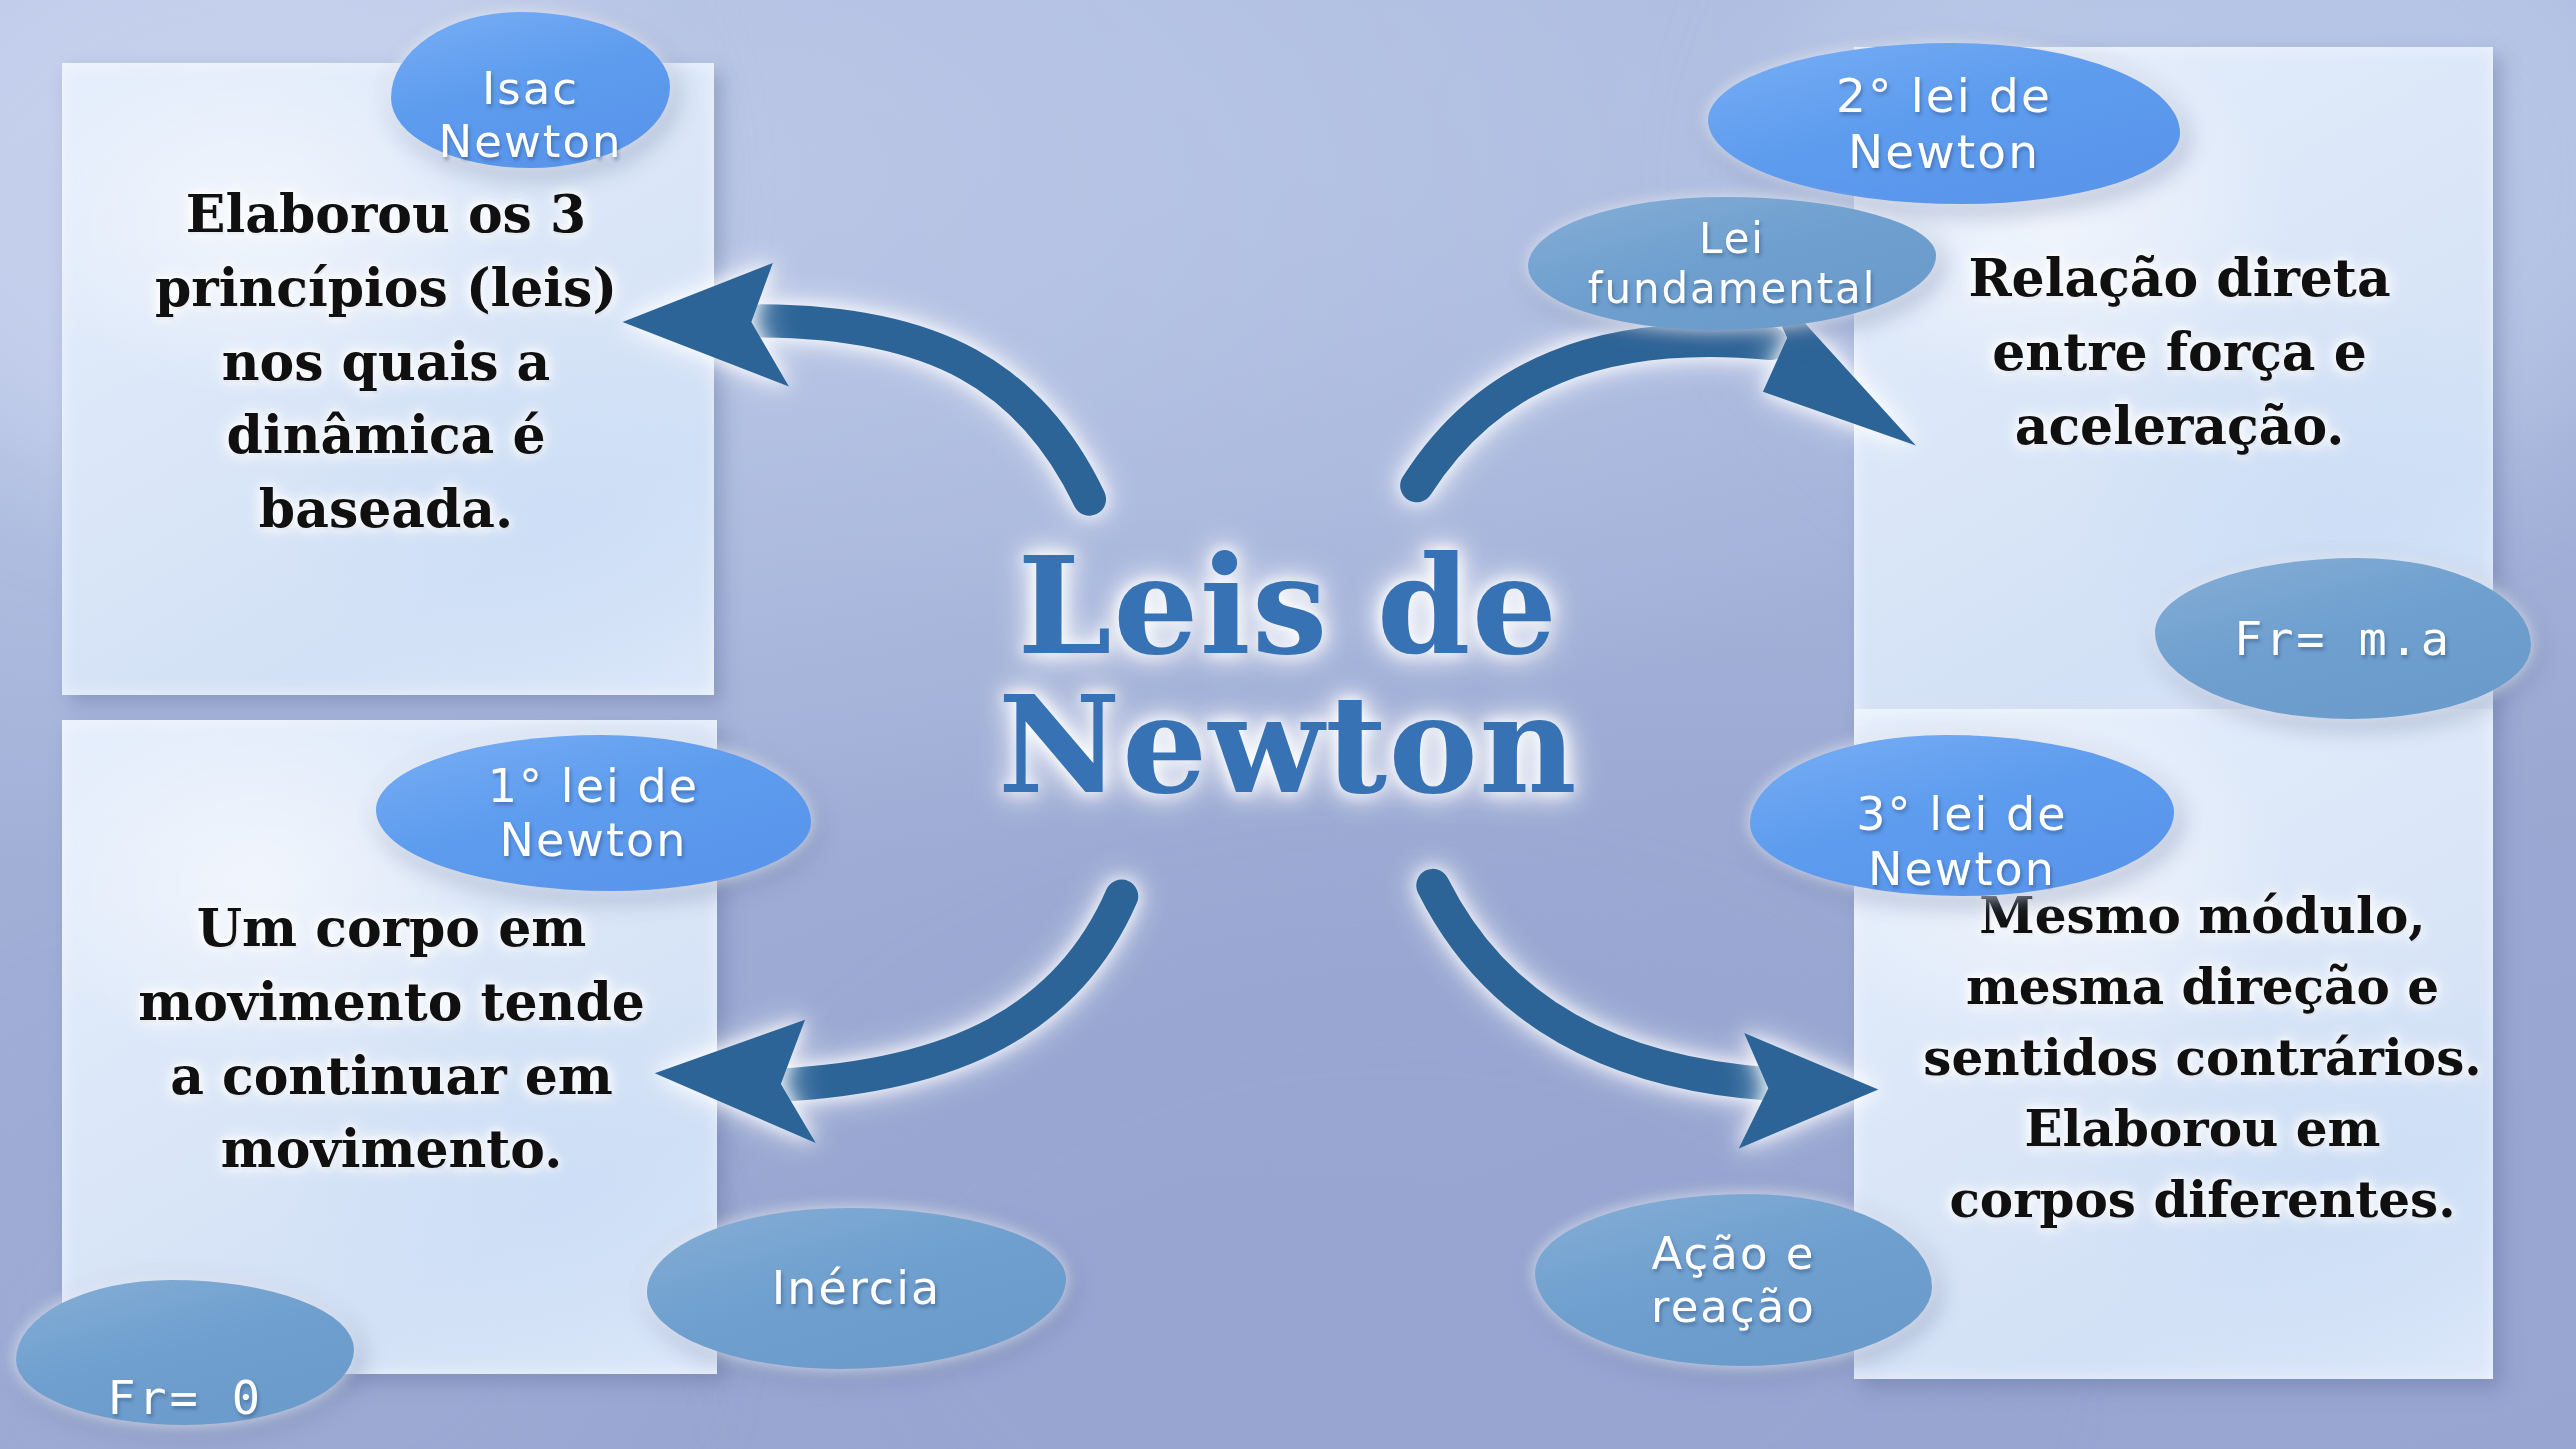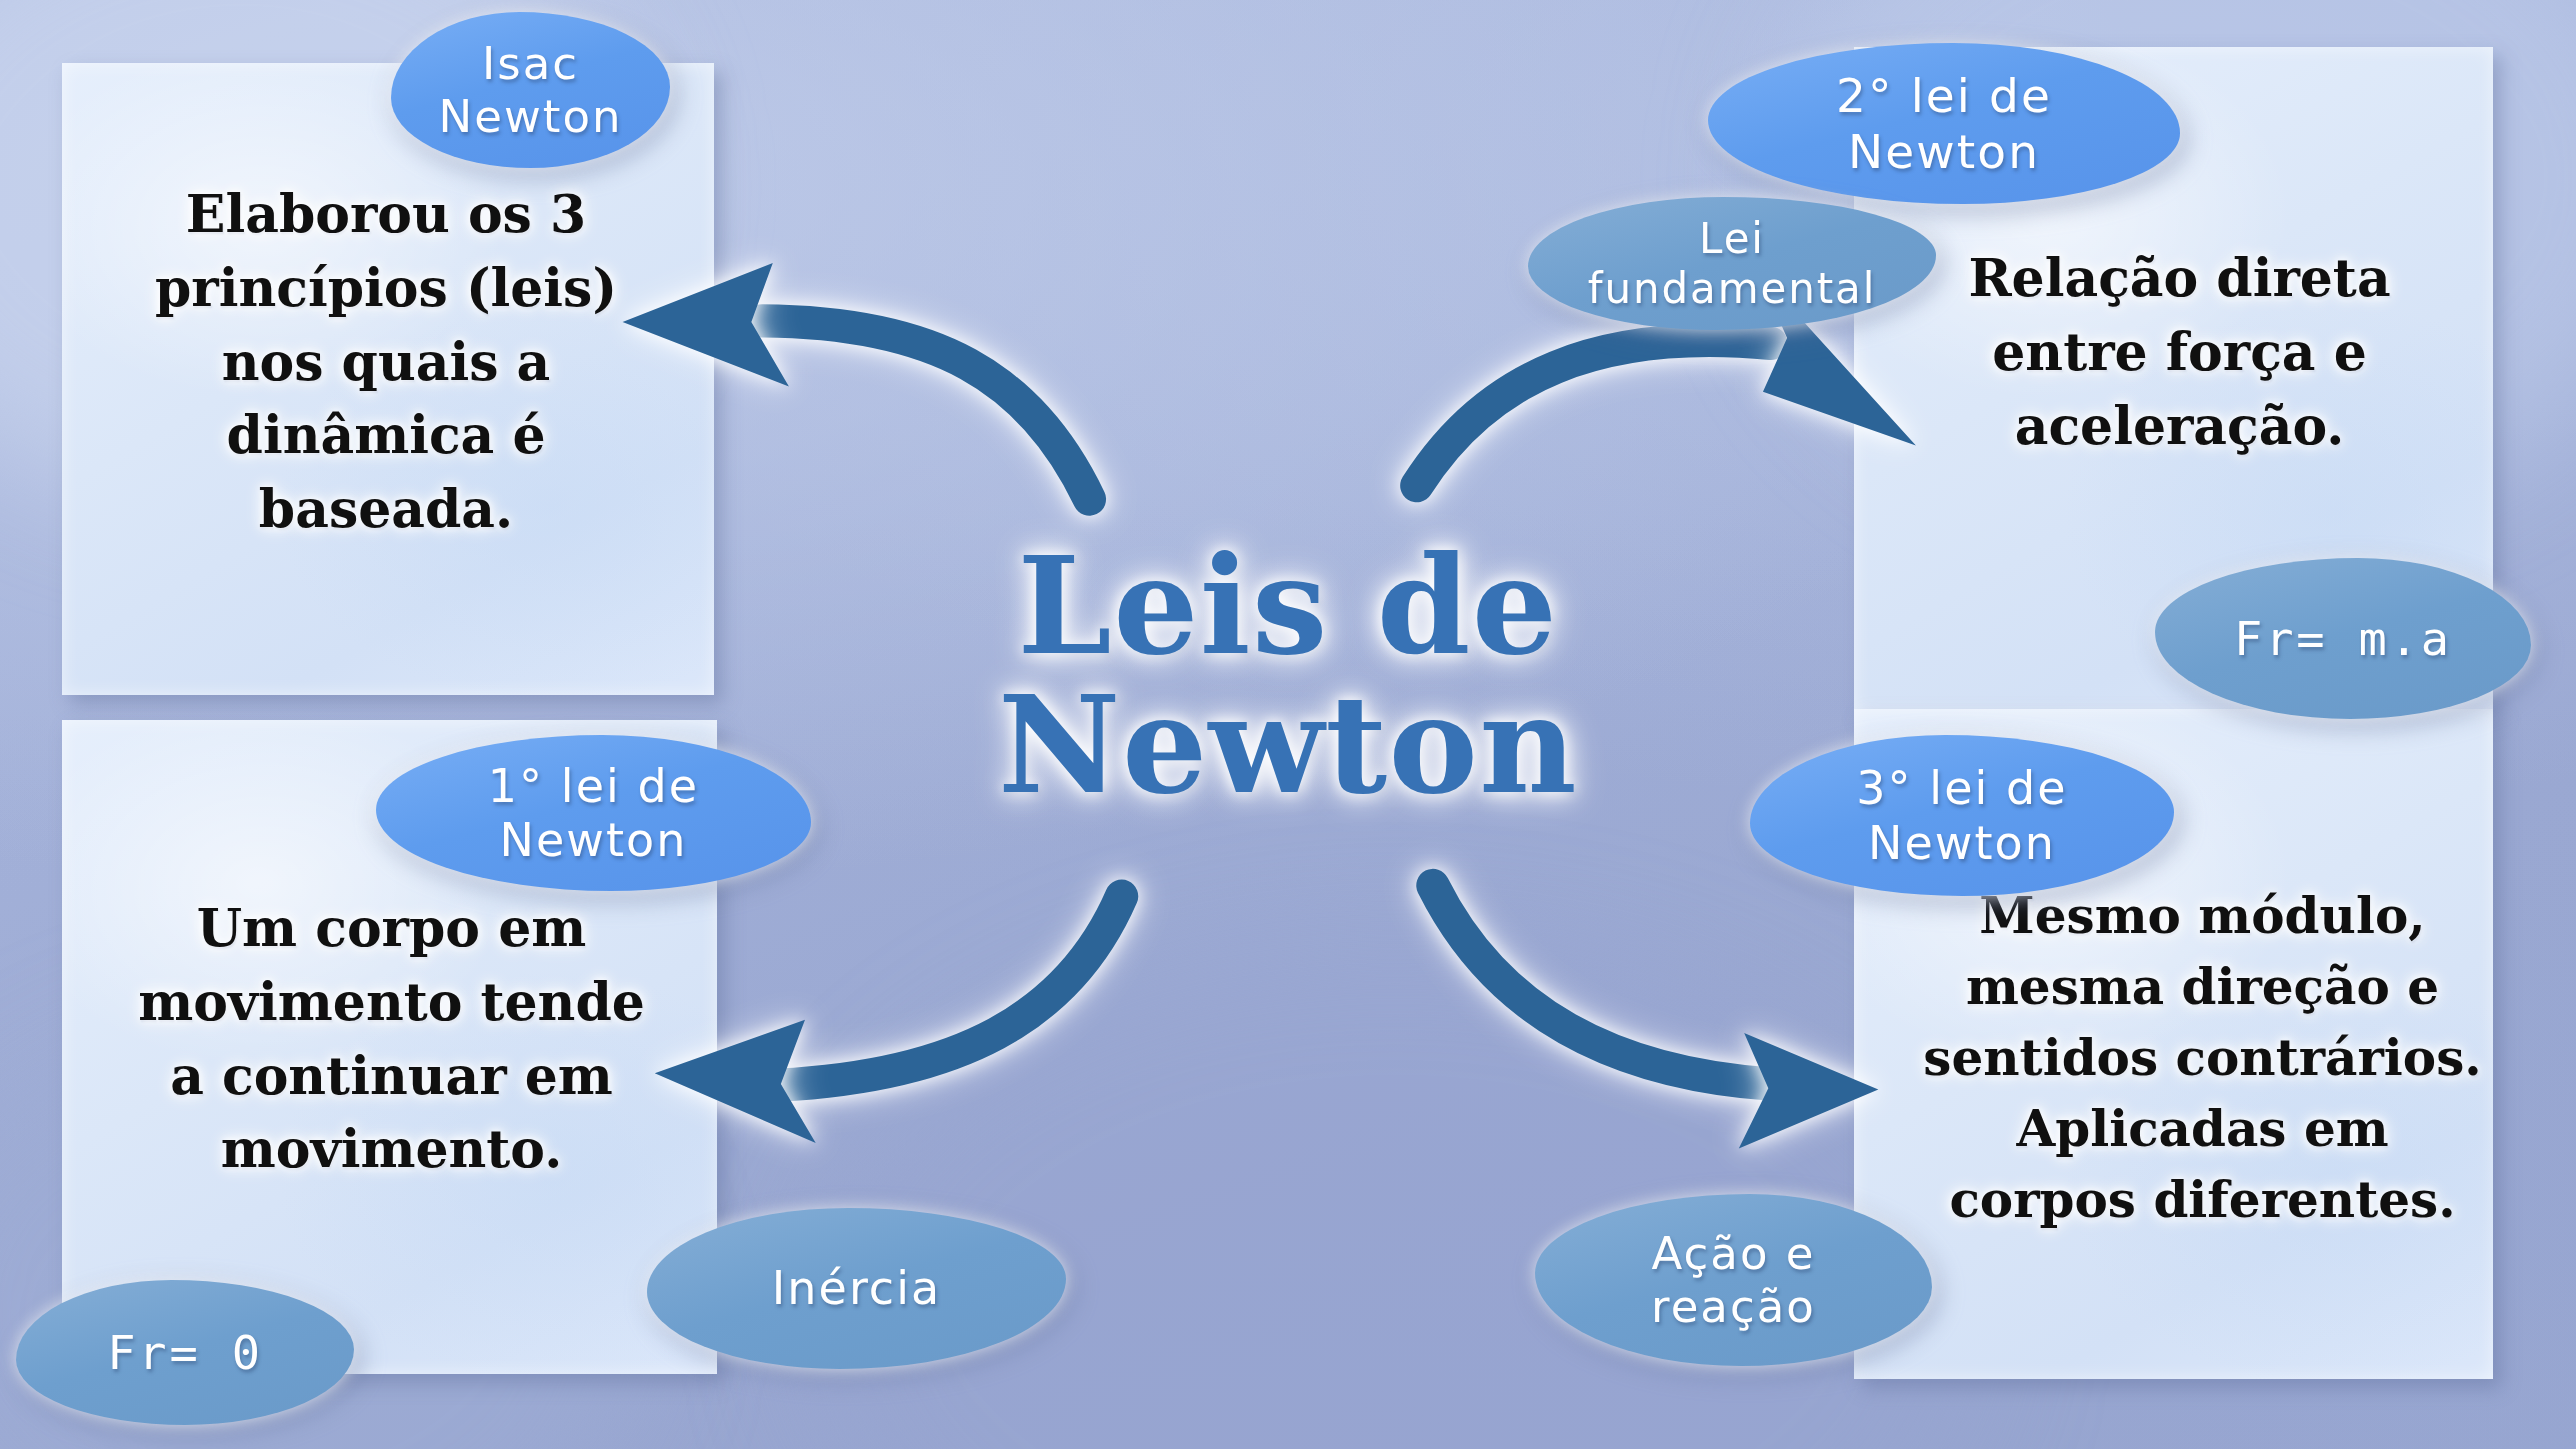--- a/index.html
+++ b/index.html
@@ -64,21 +64,21 @@
            drop-shadow(5.4px 7.5px 10.7px rgba(95,112,158,.45));
   }
   .pill.bright{
     background:linear-gradient(165deg,#78aef5 0%,#5e9cee 45%,#5793ea 100%);
   }
   .pill.muted{
     background:linear-gradient(165deg,#85aed6 0%,#6e9fce 48%,#6a9ac9 100%);
   }
   .pill .inner{position:relative;z-index:2;padding:0 .25em;}
   
-  .blobA{border-radius:46% 54% 50% 50% / 55% 48% 52% 45%;}
+  .blobA{border-radius:46% 54% 50% 50% / 55% 48% 52% 45%;align-items:flex-end;}
   .blobB{border-radius:52% 48% 46% 54% / 48% 56% 44% 52%;}
   .blobC{border-radius:48% 52% 54% 46% / 52% 44% 56% 48%;}
   .blobD{border-radius:54% 46% 48% 52% / 46% 54% 46% 54%;text-align:center;}
   .mono{font-family:"DejaVu Sans Mono", monospace;letter-spacing:.06em;}
 
   
   #title{
     position:absolute;
     left:837px;top:537px;width:902px;
     text-align:center;
@@ -210,21 +210,21 @@
     <div class="inner">
       <div>3° lei de</div>
       <div>Newton</div>
     </div>
   </div>
 
   <div class="script" style="left:1878px;top:880px;width:649px;font-size:50px;">
     <div>Mesmo módulo,</div>
     <div>mesma direção e</div>
     <div>sentidos contrários.</div>
-    <div>Aplicadas em</div>
+    <div>Elaborou em</div>
     <div>corpos diferentes.</div>
   </div>
 
   <div class="pill muted blobD" style="left:1535px;top:1194px;width:397px;height:172px;font-size:45px;">
     <div class="inner">
       <div>Ação e</div>
       <div>reação</div>
     </div>
   </div>
 

